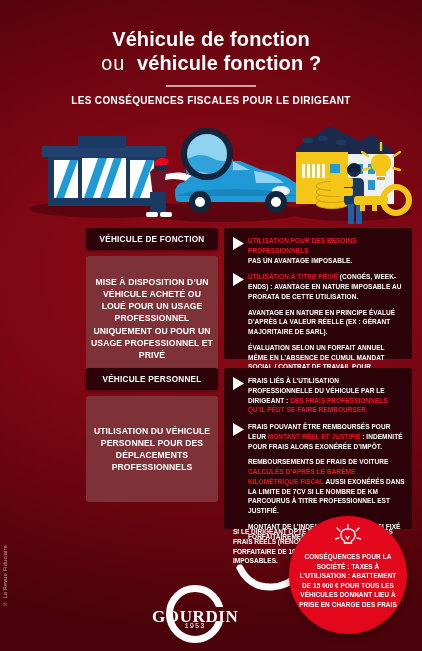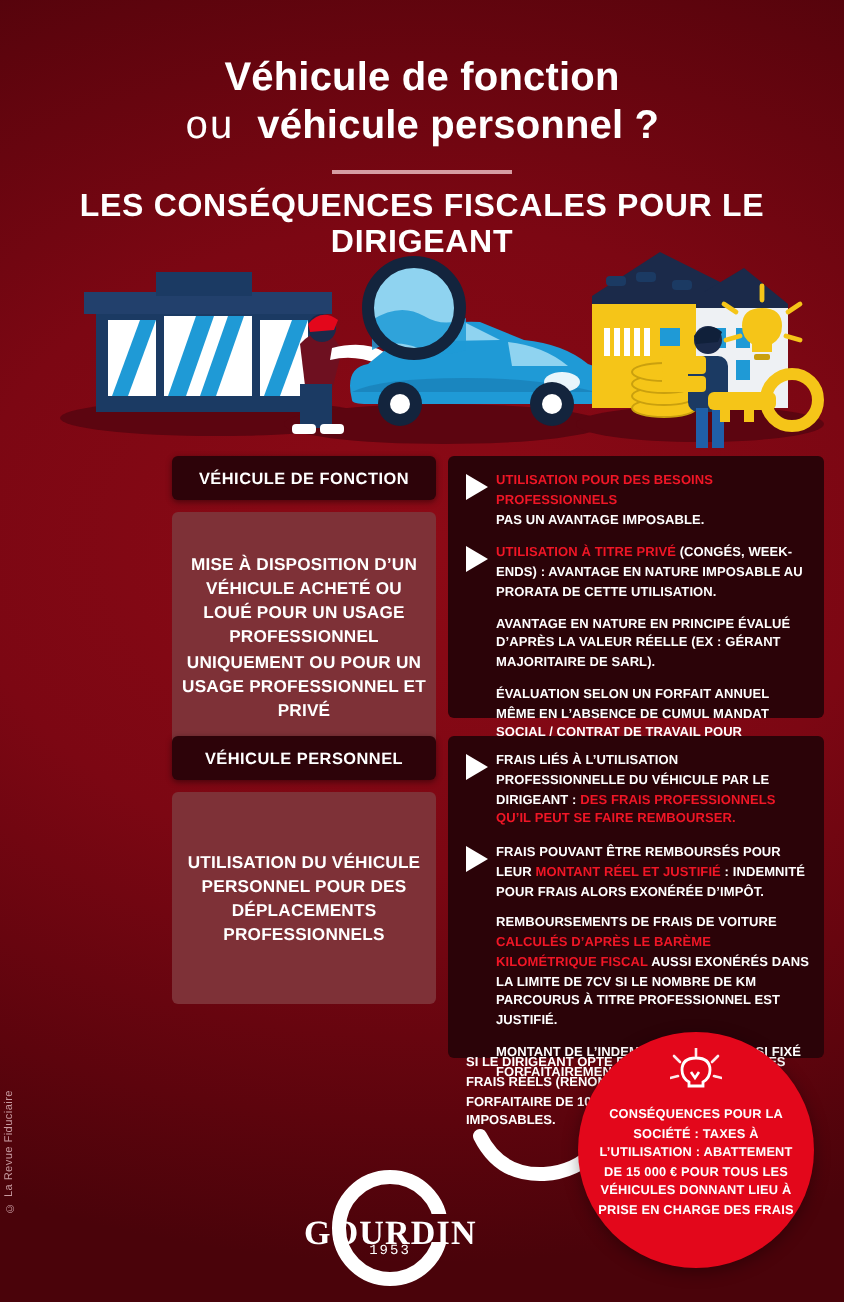--- a/index.html
+++ b/index.html
@@ -18,21 +18,21 @@
   .header{position:absolute;left:0;right:0;top:0;height:112px;text-align:center;}
   .title{
     color:#ffffff;font-size:20px;font-weight:bold;line-height:1.18;
     padding-top:28px;letter-spacing:.1px;
   }
   .title .light{font-weight:normal;font-family:Liberation Mono, monospace;}
   .divider{
     width:90px;height:2px;background:#e8b9bd;margin:9px auto 8px;opacity:.85;
   }
   .subtitle{
-    color:#ffffff;font-size:16px;font-weight:bold;letter-spacing:.35px;
+    color:#ffffff;font-size:10px;font-weight:bold;letter-spacing:.35px;
   }
   
   .illus{position:absolute;left:0;top:112px;width:422px;height:116px;}
   
   .section{position:absolute;left:0;right:0;}
   .sec1{top:228px;}
   .sec2{top:368px;}
   .tag{
     position:absolute;left:86px;width:132px;height:22px;
     background:#2d0309;border-radius:3px;
@@ -119,21 +119,21 @@
   }
 </style>
 </head>
 <body>
 
 <div class="page">
 
   <div class="header">
     <div class="title">
       <div>Véhicule de fonction</div>
-      <div><span class="light">ou </span><span>véhicule personnel ?</span></div>
+      <div><span class="light">ou </span><span>véhicule fonction ?</span></div>
     </div>
     <div class="divider"></div>
     <div class="subtitle">LES CONSÉQUENCES FISCALES POUR LE DIRIGEANT</div>
   </div>
 
   <div class="illus">
     <svg width="422" height="116" viewBox="0 0 422 116">
 
       <ellipse cx="108" cy="97" rx="78" ry="9" fill="#5c0510"></ellipse>
       <ellipse cx="222" cy="100" rx="80" ry="10" fill="#5c0510"></ellipse>

